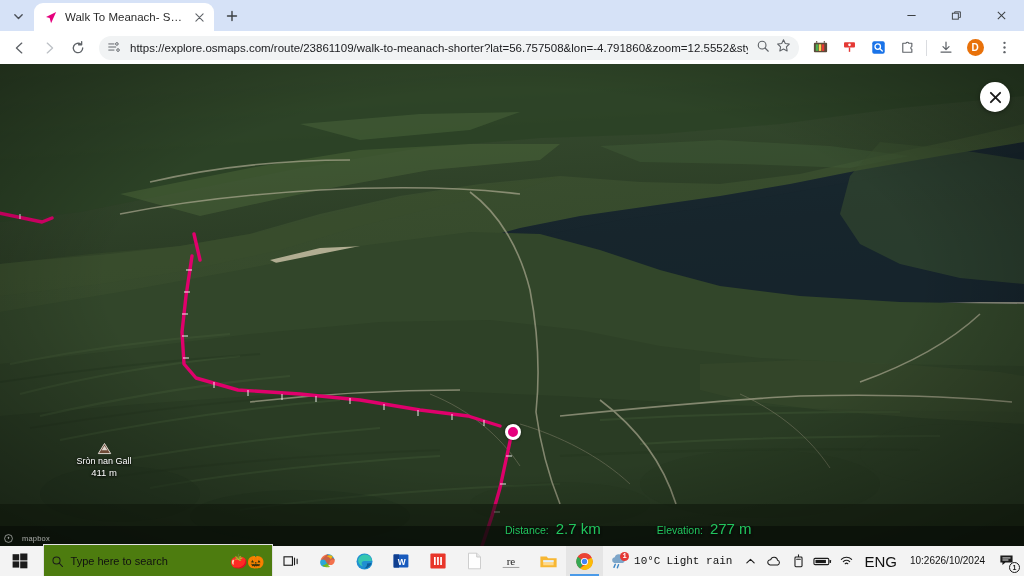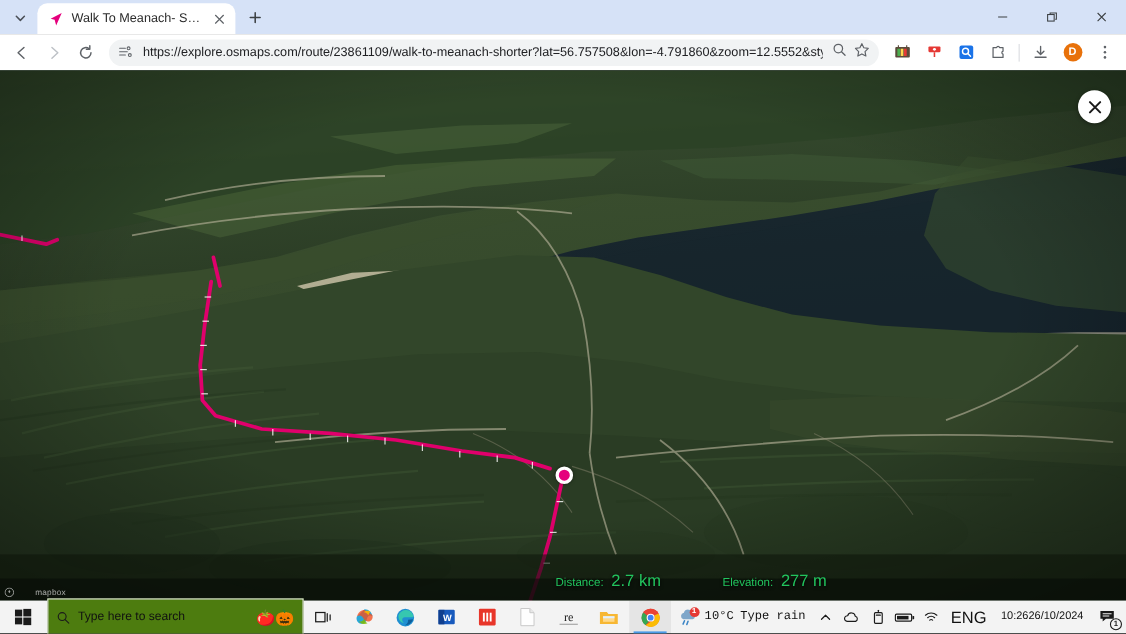--- a/index.html
+++ b/index.html
@@ -125,21 +125,21 @@
     display: flex; align-items: baseline; gap: 56px;
     color: #22c55e; text-shadow: 0 1px 3px rgba(0,0,0,.9);
     white-space: nowrap;
   }
   .stat { display: flex; align-items: baseline; gap: 7px; }
   .stat-label { font-size: 10.5px; }
   .stat-value { font-size: 15px; }
 
   .mapbox-logo {
     position: absolute; left: 4px; bottom: 3px;
-    display: flex; align-items: center; gap: 19px;
+    display: flex; align-items: center; gap: 9px;
     color: rgba(255,255,255,.62); font-size: 7.5px; letter-spacing: .2px;
   }
 
   
   .taskbar {
     position: absolute; left: 0; top: 546px; width: 1024px; height: 30px;
     background: #f3f3f3;
     display: flex; align-items: center;
   }
   .start {
@@ -454,20 +454,28 @@
       <rect x="0" y="440" width="1024" height="42" fill="#0c1409" opacity=".55"></rect>
       <rect x="0" y="462" width="1024" height="20" fill="#070b06" opacity=".6"></rect>
     </svg>
 
     <div class="close-fab">
       <svg width="13" height="13" viewBox="0 0 14 14">
         <path d="M2 2 L12 12 M12 2 L2 12" stroke="#1a1a1a" stroke-width="2" stroke-linecap="round"></path>
       </svg>
     </div>
 
+    <div class="poi">
+      <svg class="poi-icon" viewBox="0 0 18 15">
+        <path d="M9 1.5 L16.4 13.6 H1.6 Z" fill="#6d4a36" stroke="#e8e3dc" stroke-width="1.1" stroke-linejoin="round"></path>
+        <path d="M9 4.2 L12.4 9.6 H5.6 Z" fill="#f2efe9" opacity=".85"></path>
+      </svg>
+      <div>Sròn nan Gall</div>
+      <div class="poi-elev">411 m</div>
+    </div>
 
     <div class="route-marker"></div>
 
     <div class="stats">
       <div class="stat">
         <span class="stat-label">Distance:</span>
         <span class="stat-value">2.7 km</span>
       </div>
       <div class="stat">
         <span class="stat-label">Elevation:</span>
@@ -572,21 +580,21 @@
       <div class="tray-weather">
         <span style="position:relative;display:inline-flex;">
           <svg width="19" height="17" viewBox="0 0 20 18">
             <path d="M5.4 10.6 A3.2 3.2 0 0 1 6 4.4 A4.3 4.3 0 0 1 14.4 5 A2.9 2.9 0 0 1 14.6 10.6 Z" fill="#7ea6c9"></path>
             <path d="M6.6 12 L5.2 15.2" stroke="#3d86c6" stroke-width="1.5" stroke-linecap="round"></path>
             <path d="M10 12.4 L8.8 15.6" stroke="#3d86c6" stroke-width="1.5" stroke-linecap="round"></path>
           </svg>
           <span class="badge" style="width:9px;height:9px;right:-1px;top:-1px;">1</span>
         </span>
         <span class="tray-weather-text">10°C</span>
-        <span class="tray-weather-text">Type rain</span>
+        <span class="tray-weather-text">Light rain</span>
       </div>
 
       <div class="tray-ico">
         <svg width="11" height="11" viewBox="0 0 12 12">
           <path d="M2 7.6 L6 3.6 L10 7.6" fill="none" stroke="currentColor" stroke-width="1.2" stroke-linecap="round" stroke-linejoin="round"></path>
         </svg>
       </div>
       <div class="tray-ico">
         <svg width="16" height="12" viewBox="0 0 18 12">
           <path d="M4.6 10.4 A2.9 2.9 0 0 1 5.2 4.6 A4 4 0 0 1 13 5.2 A2.7 2.7 0 0 1 13.2 10.4 Z" fill="none" stroke="currentColor" stroke-width="1.15" stroke-linejoin="round"></path>

